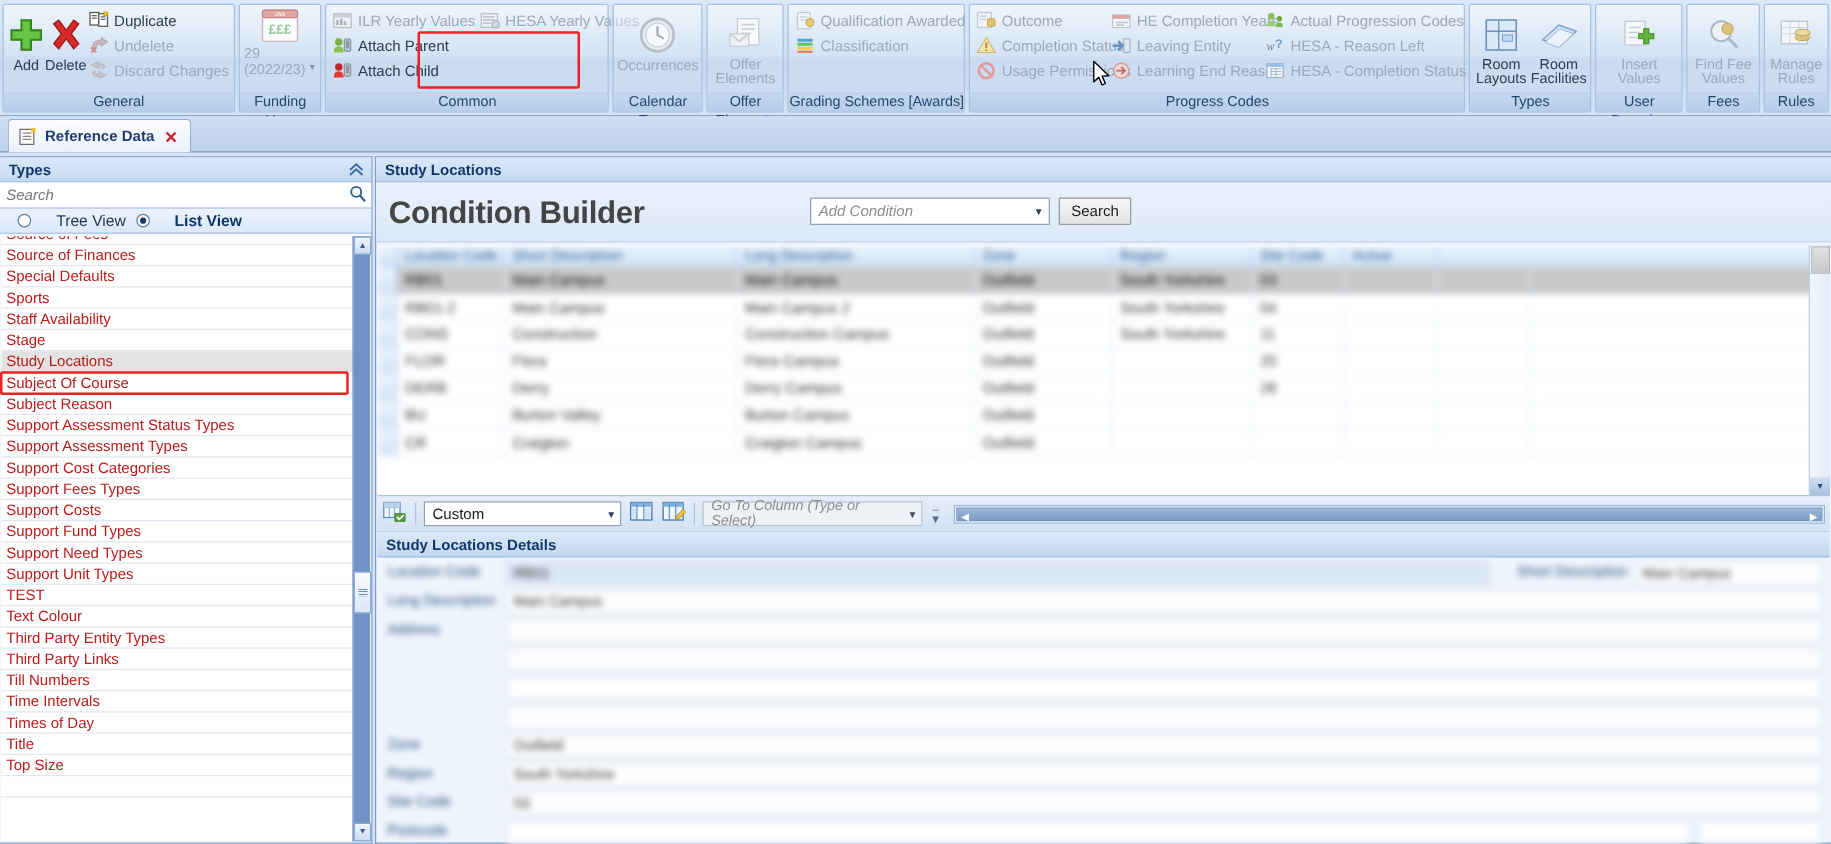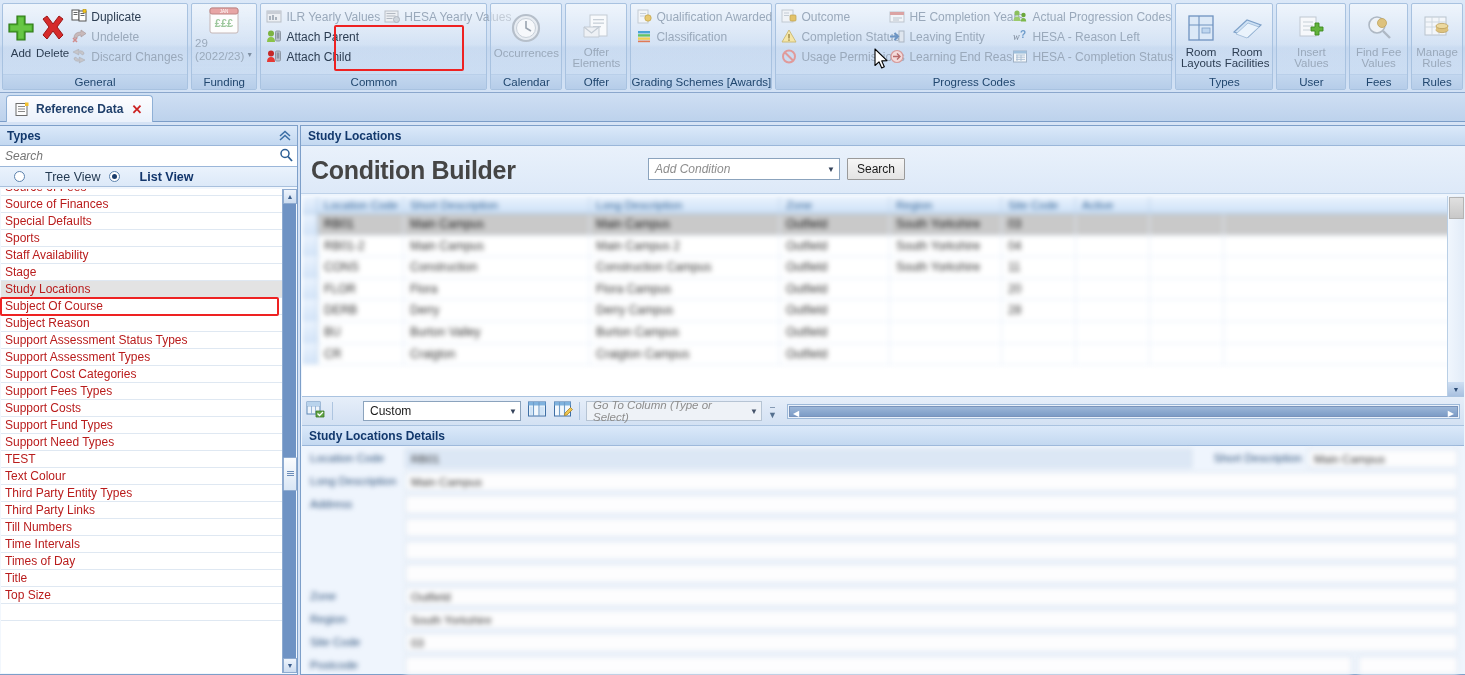--- a/index.html
+++ b/index.html
@@ -239,21 +239,21 @@
   .gridtools {
     position: absolute; left: 1px; top: 270px; right: 1px; height: 30px;
     background: linear-gradient(to bottom, #e6eef9, #d3e1f3);
     border-top: 1px solid #aac3e0; border-bottom: 1px solid #aac3e0;
     display: flex; align-items: center; padding: 0 4px; gap: 6px;
   }
   .gt-sep { width: 1px; height: 18px; background: #aec5e0; }
   .gt-combo {
     width: 158px; height: 20px; background: #fff; border: 1px solid #8ba3bd;
     display: flex; align-items: center; padding: 0 3px 0 6px;
-    font-size: 12px; color: #1a1a1a; margin-left: 24px;
+    font-size: 12px; color: #1a1a1a;
   }
   .gt-combo .arw { margin-left: auto; font-size: 8px; color: #34425a; }
   .gt-goto {
     width: 176px; height: 20px; background: #eef2f7; border: 1px solid #b6c4d4;
     display: flex; align-items: center; padding: 0 3px 0 6px;
     font-size: 11.5px; font-style: italic; color: #8d8d8d;
   }
   .gt-goto .arw { margin-left: auto; font-size: 8px; color: #44536a; font-style: normal; }
   .hscroll {
     flex: 1; height: 15px; margin-left: 4px; position: relative;
@@ -727,20 +727,21 @@
         <div class="tl-item sel"><span>Study Locations</span></div>
         <div class="tl-item"><span>Subject Of Course</span></div>
         <div class="tl-item"><span>Subject Reason</span></div>
         <div class="tl-item"><span>Support Assessment Status Types</span></div>
         <div class="tl-item"><span>Support Assessment Types</span></div>
         <div class="tl-item"><span>Support Cost Categories</span></div>
         <div class="tl-item"><span>Support Fees Types</span></div>
         <div class="tl-item"><span>Support Costs</span></div>
         <div class="tl-item"><span>Support Fund Types</span></div>
         <div class="tl-item"><span>Support Need Types</span></div>
+        <div class="tl-item"><span>Support Unit Types</span></div>
         <div class="tl-item"><span>TEST</span></div>
         <div class="tl-item"><span>Text Colour</span></div>
         <div class="tl-item"><span>Third Party Entity Types</span></div>
         <div class="tl-item"><span>Third Party Links</span></div>
         <div class="tl-item"><span>Till Numbers</span></div>
         <div class="tl-item"><span>Time Intervals</span></div>
         <div class="tl-item"><span>Times of Day</span></div>
         <div class="tl-item"><span>Title</span></div>
         <div class="tl-item"><span>Top Size</span></div>
         <div class="tl-item"></div>

